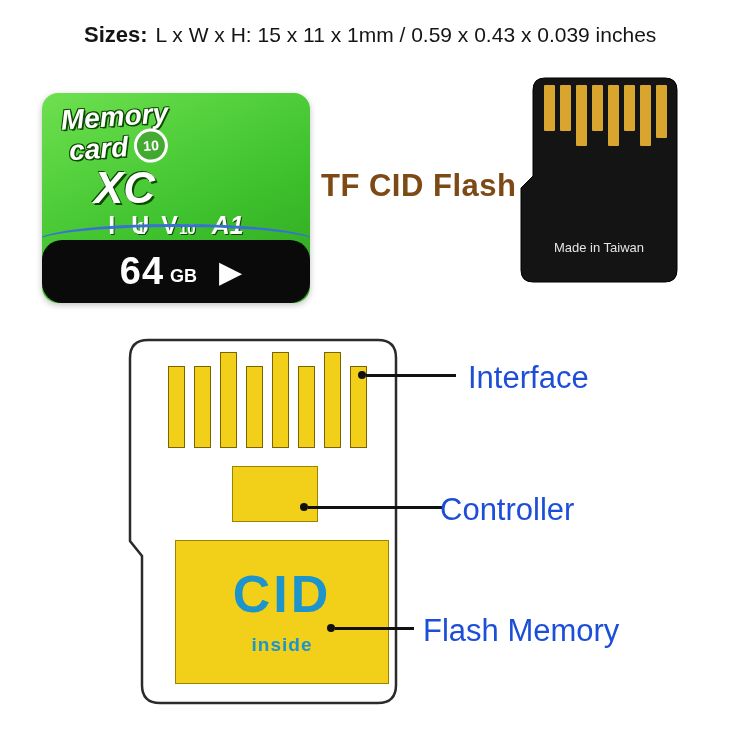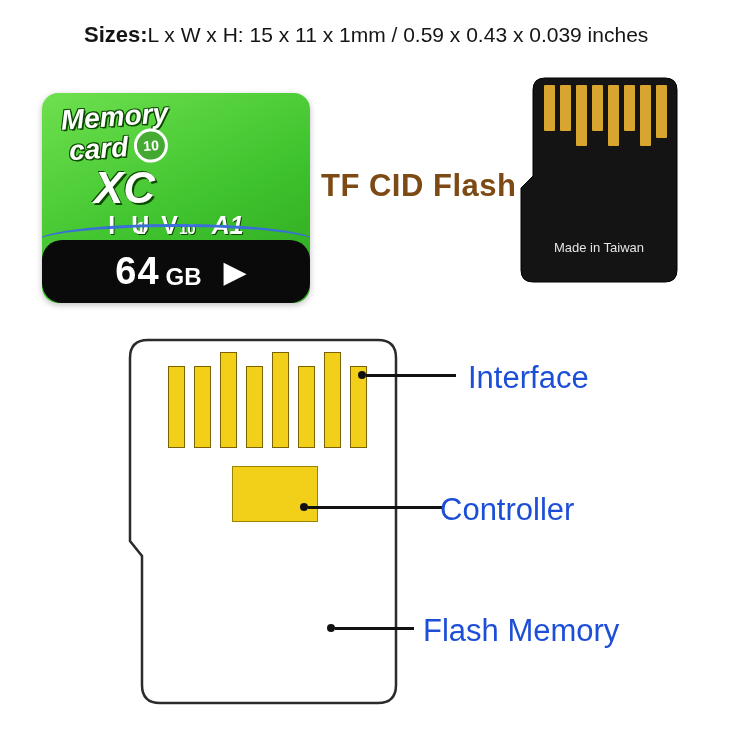--- a/index.html
+++ b/index.html
@@ -13,21 +13,21 @@
     --line-blue:#3a6fd8;
   }
   html,body{margin:0;padding:0;background:#ffffff;}
   .page{
     position:relative;width:750px;height:750px;background:#ffffff;overflow:hidden;
     font-family:"Liberation Sans", sans-serif;color:#111;
   }
 
   
   .header{position:absolute;left:84px;top:22px;font-size:21px;white-space:nowrap;color:#151515;}
-  .hdr-label{font-weight:700;font-size:22px;}
+  .hdr-label{font-weight:700;font-size:22px;margin-right:8px;}
 
   
   .front-card{
     position:absolute;left:42px;top:93px;width:268px;height:210px;border-radius:16px;overflow:hidden;
     background:linear-gradient(155deg,var(--card-green-light) 0%,var(--card-green) 55%,#2ea51f 100%);
     box-shadow:0 2px 6px rgba(0,0,0,0.25);
   }
   .logo{position:absolute;top:10px;left:20px;transform:rotate(-4deg);color:#fff;font-weight:700;font-style:italic;line-height:1.0;
     text-shadow:1.5px 1.5px 0 #0c4a00,-1px -1px 0 #0c4a00,1px -1px 0 #0c4a00,-1px 1px 0 #0c4a00;}
   .logo-line1{font-size:28px;}
@@ -46,21 +46,21 @@
   .u1 .small-num{font-size:16px;margin-left:-13px;}
   .v10 .small-num{font-size:15px;margin-left:1px;}
   .a1{font-size:25px;font-style:italic;}
   .band{
     position:absolute;left:0;right:0;bottom:0;height:63px;background:var(--band-black);
     display:flex;align-items:center;justify-content:center;gap:6px;padding-left:10px;border-radius:20px;
   }
   .arc{position:absolute;left:-6px;right:-6px;bottom:56px;height:20px;border-top:3.5px solid var(--line-blue);
     border-radius:100% 100% 0 0 / 36px 36px 0 0;}
   .cap{color:#fff;font-weight:800;font-size:38px;letter-spacing:1px;}
-  .cap-unit{color:#fff;font-weight:700;font-size:24px;align-self:center;margin-top:10px;}
+  .cap-unit{color:#fff;font-weight:700;font-size:18px;align-self:center;margin-top:10px;}
   .play{color:#fff;font-size:30px;margin-left:16px;line-height:1;}
 
   
   .heading{position:absolute;left:321px;top:168px;font-size:31px;font-weight:800;color:var(--heading-brown);
     letter-spacing:0.5px;white-space:nowrap;}
 
   
   .back-card{position:absolute;left:519px;top:76px;width:160px;height:210px;}
   .back-card svg{position:absolute;left:0;top:0;}
   .bpins{position:absolute;left:25px;top:9px;display:flex;gap:5px;align-items:flex-start;}
@@ -161,20 +161,24 @@
       <span class="dpin"></span>
       <span class="dpin"></span>
       <span class="dpin"></span>
       <span class="dpin"></span>
       <span class="dpin"></span>
       <span class="dpin"></span>
       <span class="dpin"></span>
       <span class="dpin"></span>
     </div>
     <div class="controller"></div>
+    <div class="flash">
+      <div class="cid">CID</div>
+      <div class="inside">inside</div>
+    </div>
   </div>
 
   <div class="callout c1">
     <span class="dot"></span>
     <span class="cline"></span>
     <span class="clabel">Interface</span>
   </div>
   <div class="callout c2">
     <span class="dot"></span>
     <span class="cline"></span>

